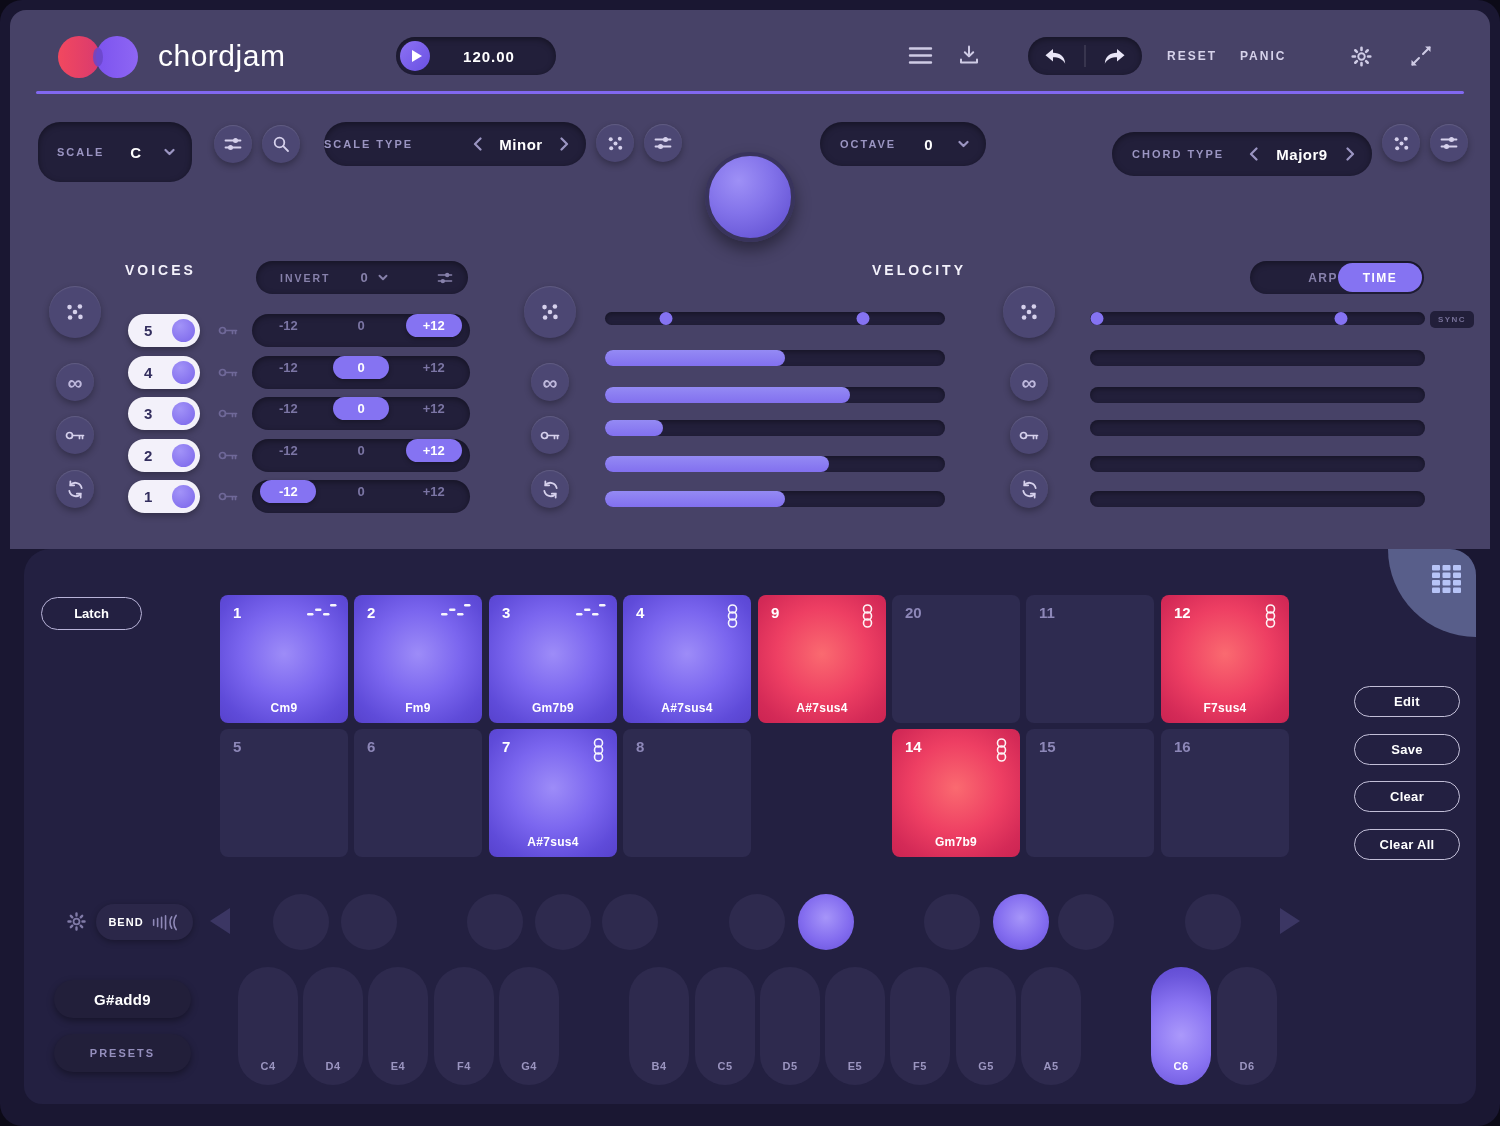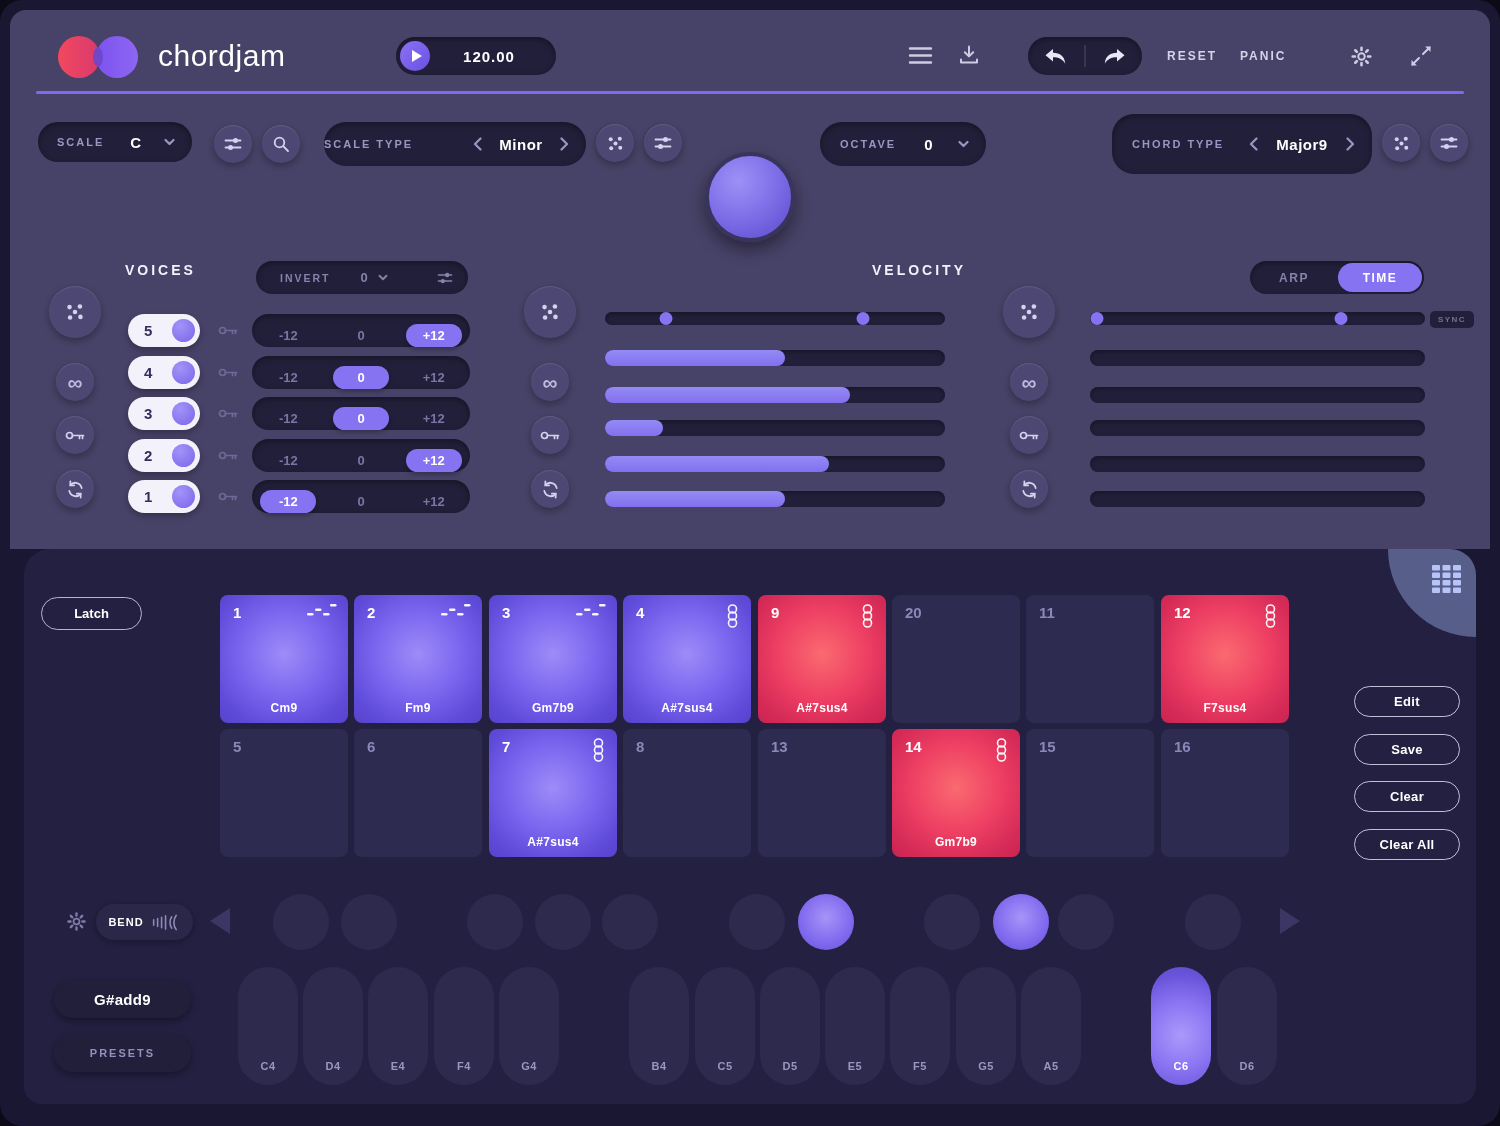--- a/index.html
+++ b/index.html
@@ -24,31 +24,31 @@
   .txtbtn{position:absolute;font-size:12px;font-weight:700;letter-spacing:2px;color:#d6d2ea;cursor:pointer;}
   .playbtn{width:30px;height:30px;margin-left:4px;border-radius:50%;background:linear-gradient(135deg,#8d72f4,#6950e2);display:flex;align-items:center;justify-content:center;cursor:pointer;flex:0 0 auto;}
   .ptri{width:0;height:0;border-left:10px solid #fff;border-top:6px solid transparent;border-bottom:6px solid transparent;margin-left:3px;}
   .knob{position:absolute;left:705px;top:152px;width:90px;height:90px;border-radius:50%;border:4px solid #39345c;background:radial-gradient(circle at 36% 30%,#9e90f6 0%,#8373ea 42%,#6a59d8 78%,#6150cf 100%);box-shadow:0 8px 16px rgba(0,0,0,.4);cursor:pointer;}
   
   .vrow{position:absolute;left:0;width:490px;height:33px;}
   .numpill{position:absolute;left:128px;width:72px;height:33px;background:#f3f1fa;border-radius:17px;display:flex;align-items:center;box-shadow:0 3px 6px rgba(0,0,0,.28);cursor:pointer;}
   .numpill .num{margin-left:16px;font-size:15px;font-weight:700;color:#332e5e;}
   .numpill .dot{margin-left:auto;margin-right:5px;width:23px;height:23px;border-radius:50%;background:radial-gradient(circle at 35% 30%,#a293f8,#7a65ea);}
   .keyicon{position:absolute;left:218px;top:11px;color:#6f6898;display:flex;}
-  .transpose{position:absolute;left:252px;width:218px;height:33px;background:#221f3a;border-radius:17px;display:flex;align-items:flex-end;box-shadow:inset 0 2px 6px rgba(0,0,0,.38);}
+  .transpose{position:absolute;left:252px;width:218px;height:33px;background:#221f3a;border-radius:17px;display:flex;align-items:flex-start;box-shadow:inset 0 2px 6px rgba(0,0,0,.38);}
   .tcell{flex:1;display:flex;justify-content:center;cursor:pointer;}
   .tcell span{font-size:13px;font-weight:700;color:#7b75a4;padding:4px 0;width:56px;text-align:center;border-radius:14px;}
   .tcell.sel span{background:#8573f2;color:#fff;box-shadow:0 2px 5px rgba(0,0,0,.3);}
   
   .slider{position:absolute;height:13px;border-radius:7px;background:#221f3a;box-shadow:inset 0 2px 5px rgba(0,0,0,.35);}
   .handle{position:absolute;top:0;width:13px;height:13px;border-radius:50%;background:#8573f2;transform:translateX(-50%);cursor:pointer;}
   .track{position:absolute;height:16px;border-radius:8px;background:#221f3a;box-shadow:inset 0 2px 5px rgba(0,0,0,.35);cursor:pointer;}
   .fill{height:100%;border-radius:8px;background:linear-gradient(#948af4,#8270ef);}
   .toggle{border-radius:17px;}
-  .arp-lbl{flex:1;text-align:center;font-size:12px;font-weight:700;letter-spacing:1.5px;color:#8781ab;cursor:pointer;}
+  .arp-lbl{flex:1;text-align:right;font-size:12px;font-weight:700;letter-spacing:1.5px;color:#8781ab;cursor:pointer;}
   .time-lbl{width:84px;height:29px;margin-right:2px;background:#8573f2;border-radius:15px;color:#fff;display:flex;align-items:center;justify-content:center;font-size:12px;font-weight:700;letter-spacing:1.5px;cursor:pointer;}
   .sync{position:absolute;left:1430px;top:311px;width:44px;height:17px;background:#221f3a;border-radius:5px;display:flex;align-items:center;justify-content:center;font-size:8px;font-weight:700;letter-spacing:1.5px;color:#767098;cursor:pointer;}
   
   .wedge{position:absolute;left:1388px;top:549px;width:88px;height:88px;background:#585e8a;border-radius:0 26px 0 100%;cursor:pointer;}
   .wedge svg{position:absolute;right:14px;top:16px;}
   .latch{position:absolute;left:41px;top:597px;width:101px;height:33px;border:1.5px solid #b8b3d8;border-radius:17px;display:flex;align-items:center;justify-content:center;color:#fff;font-size:13px;font-weight:600;background:transparent;cursor:pointer;}
   .pad{position:absolute;width:128px;height:128px;border-radius:8px;background:#2e2b50;cursor:pointer;}
   .pad.purple{background:radial-gradient(circle at 50% 46%,#9d8cf8 0%,#7b66ef 45%,#5f4bd9 80%,#5742cd 100%);}
   .pad.red{background:radial-gradient(circle at 50% 46%,#fa6a70 0%,#ee3f63 48%,#d42a57 82%,#cb2452 100%);}
   .pad-num{position:absolute;left:13px;top:9px;font-size:15px;font-weight:700;color:#fff;}
@@ -144,21 +144,21 @@
       </svg>
   </span>
   <span class="hicon" style="left:1410px;top:45px">
     <svg width="22" height="22" viewBox="0 0 22 22" stroke="currentColor" fill="currentColor" stroke-linecap="round">
         <path d="M13 9l6.5-6.5M9 13l-6.5 6.5" fill="none" stroke-width="2"></path>
         <path d="M20.5 1.5v5.4L15.1 1.5Z" stroke="none"></path>
         <path d="M1.5 20.5v-5.4l5.4 5.4Z" stroke="none"></path>
       </svg>
   </span>
 
-  <div class="pill" style="left:38px;top:122px;width:154px;height:40px;border-radius:22px">
+  <div class="pill" style="left:38px;top:122px;width:154px;height:60px;border-radius:22px">
     <span class="lbl" style="margin-left:19px">SCALE</span>
     <span class="val" style="margin-left:26px">C</span>
     <span class="chev" style="margin-left:auto;margin-right:17px">
       <svg width="11" height="8" viewBox="0 0 11 8" fill="none" stroke="currentColor" stroke-width="2.2" stroke-linecap="round" stroke-linejoin="round">
           <path d="M1.5 2 5.5 6 9.5 2"></path>
         </svg>
     </span>
   </div>
   <div class="cbtn sm" style="left:214px;top:125px">
     <svg width="18" height="16" viewBox="0 0 18 16">
@@ -214,21 +214,21 @@
   <div class="pill" style="left:820px;top:122px;width:166px;height:44px;border-radius:22px">
     <span class="lbl" style="margin-left:20px">OCTAVE</span>
     <span class="val" style="margin-left:28px">0</span>
     <span class="chev" style="margin-left:auto;margin-right:17px">
       <svg width="11" height="8" viewBox="0 0 11 8" fill="none" stroke="currentColor" stroke-width="2.2" stroke-linecap="round" stroke-linejoin="round">
           <path d="M1.5 2 5.5 6 9.5 2"></path>
         </svg>
     </span>
   </div>
 
-  <div class="pill" style="left:1112px;top:114px;width:260px;height:60px;border-radius:22px">
+  <div class="pill" style="left:1112px;top:132px;width:260px;height:44px;border-radius:22px">
     <span class="lbl" style="margin-left:20px">CHORD TYPE</span>
     <span class="chev" style="margin-left:auto">
       <svg width="9" height="14" viewBox="0 0 9 14" fill="none" stroke="currentColor" stroke-width="2.2" stroke-linecap="round" stroke-linejoin="round">
           <path d="M7.5 1.5 2 7l5.5 5.5"></path>
         </svg>
     </span>
     <span class="val" style="width:88px;text-align:center">Major9</span>
     <span class="chev" style="margin-right:17px">
       <svg width="9" height="14" viewBox="0 0 9 14" fill="none" stroke="currentColor" stroke-width="2.2" stroke-linecap="round" stroke-linejoin="round">
           <path d="M1.5 1.5 7 7l-5.5 5.5"></path>
@@ -626,23 +626,20 @@
           <circle cx="7.5" cy="5" r="4"></circle>
           <circle cx="7.5" cy="12" r="4"></circle>
           <circle cx="7.5" cy="19" r="4"></circle>
         </svg>
       </span>
     <span class="pad-label">A#7sus4</span>
   </div>
   <div class="pad empty" style="left:623px;top:729px">
     <span class="pad-num">8</span>
   </div>
-  <div class="pad empty" style="left:758px;top:729px">
-    <span class="pad-num">13</span>
-  </div>
   <div class="pad red" style="left:892px;top:729px">
     <span class="pad-num">14</span>
     <span class="pad-icon">
         <svg width="15" height="24" viewBox="0 0 15 24" fill="none" stroke="#fff" stroke-width="1.6" opacity=".95">
           <circle cx="7.5" cy="5" r="4"></circle>
           <circle cx="7.5" cy="12" r="4"></circle>
           <circle cx="7.5" cy="19" r="4"></circle>
         </svg>
       </span>
     <span class="pad-label">Gm7b9</span>

